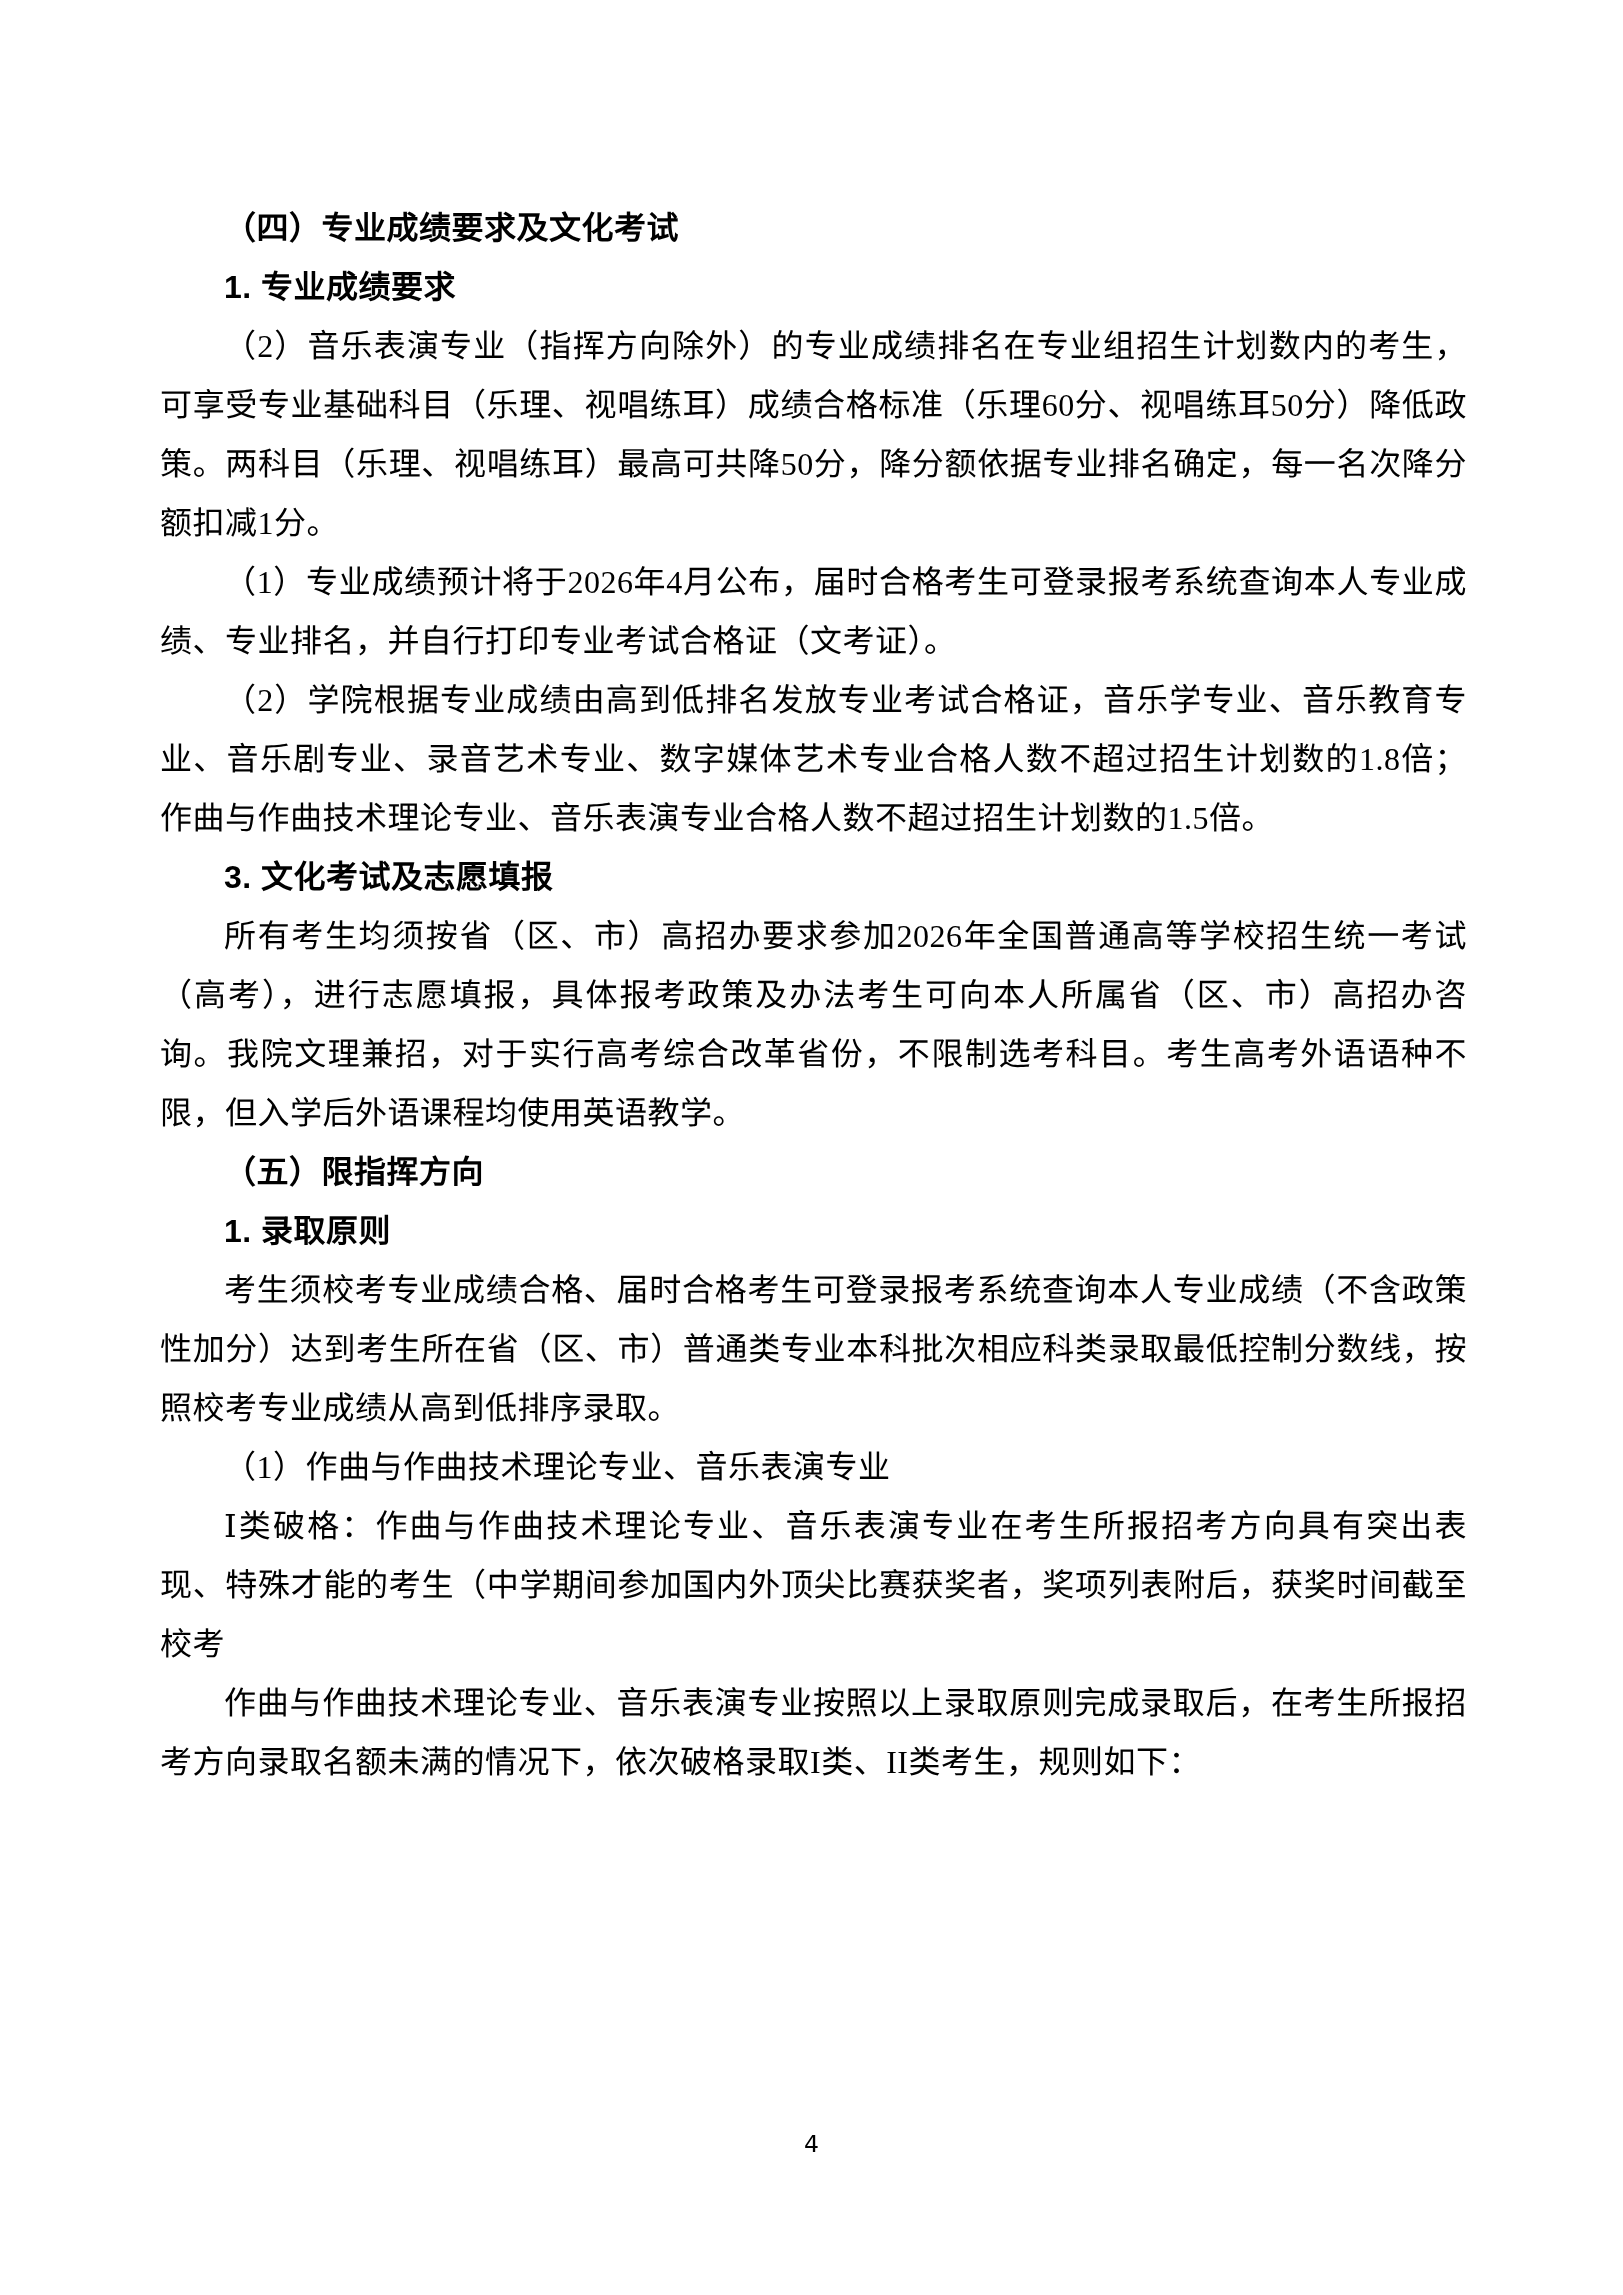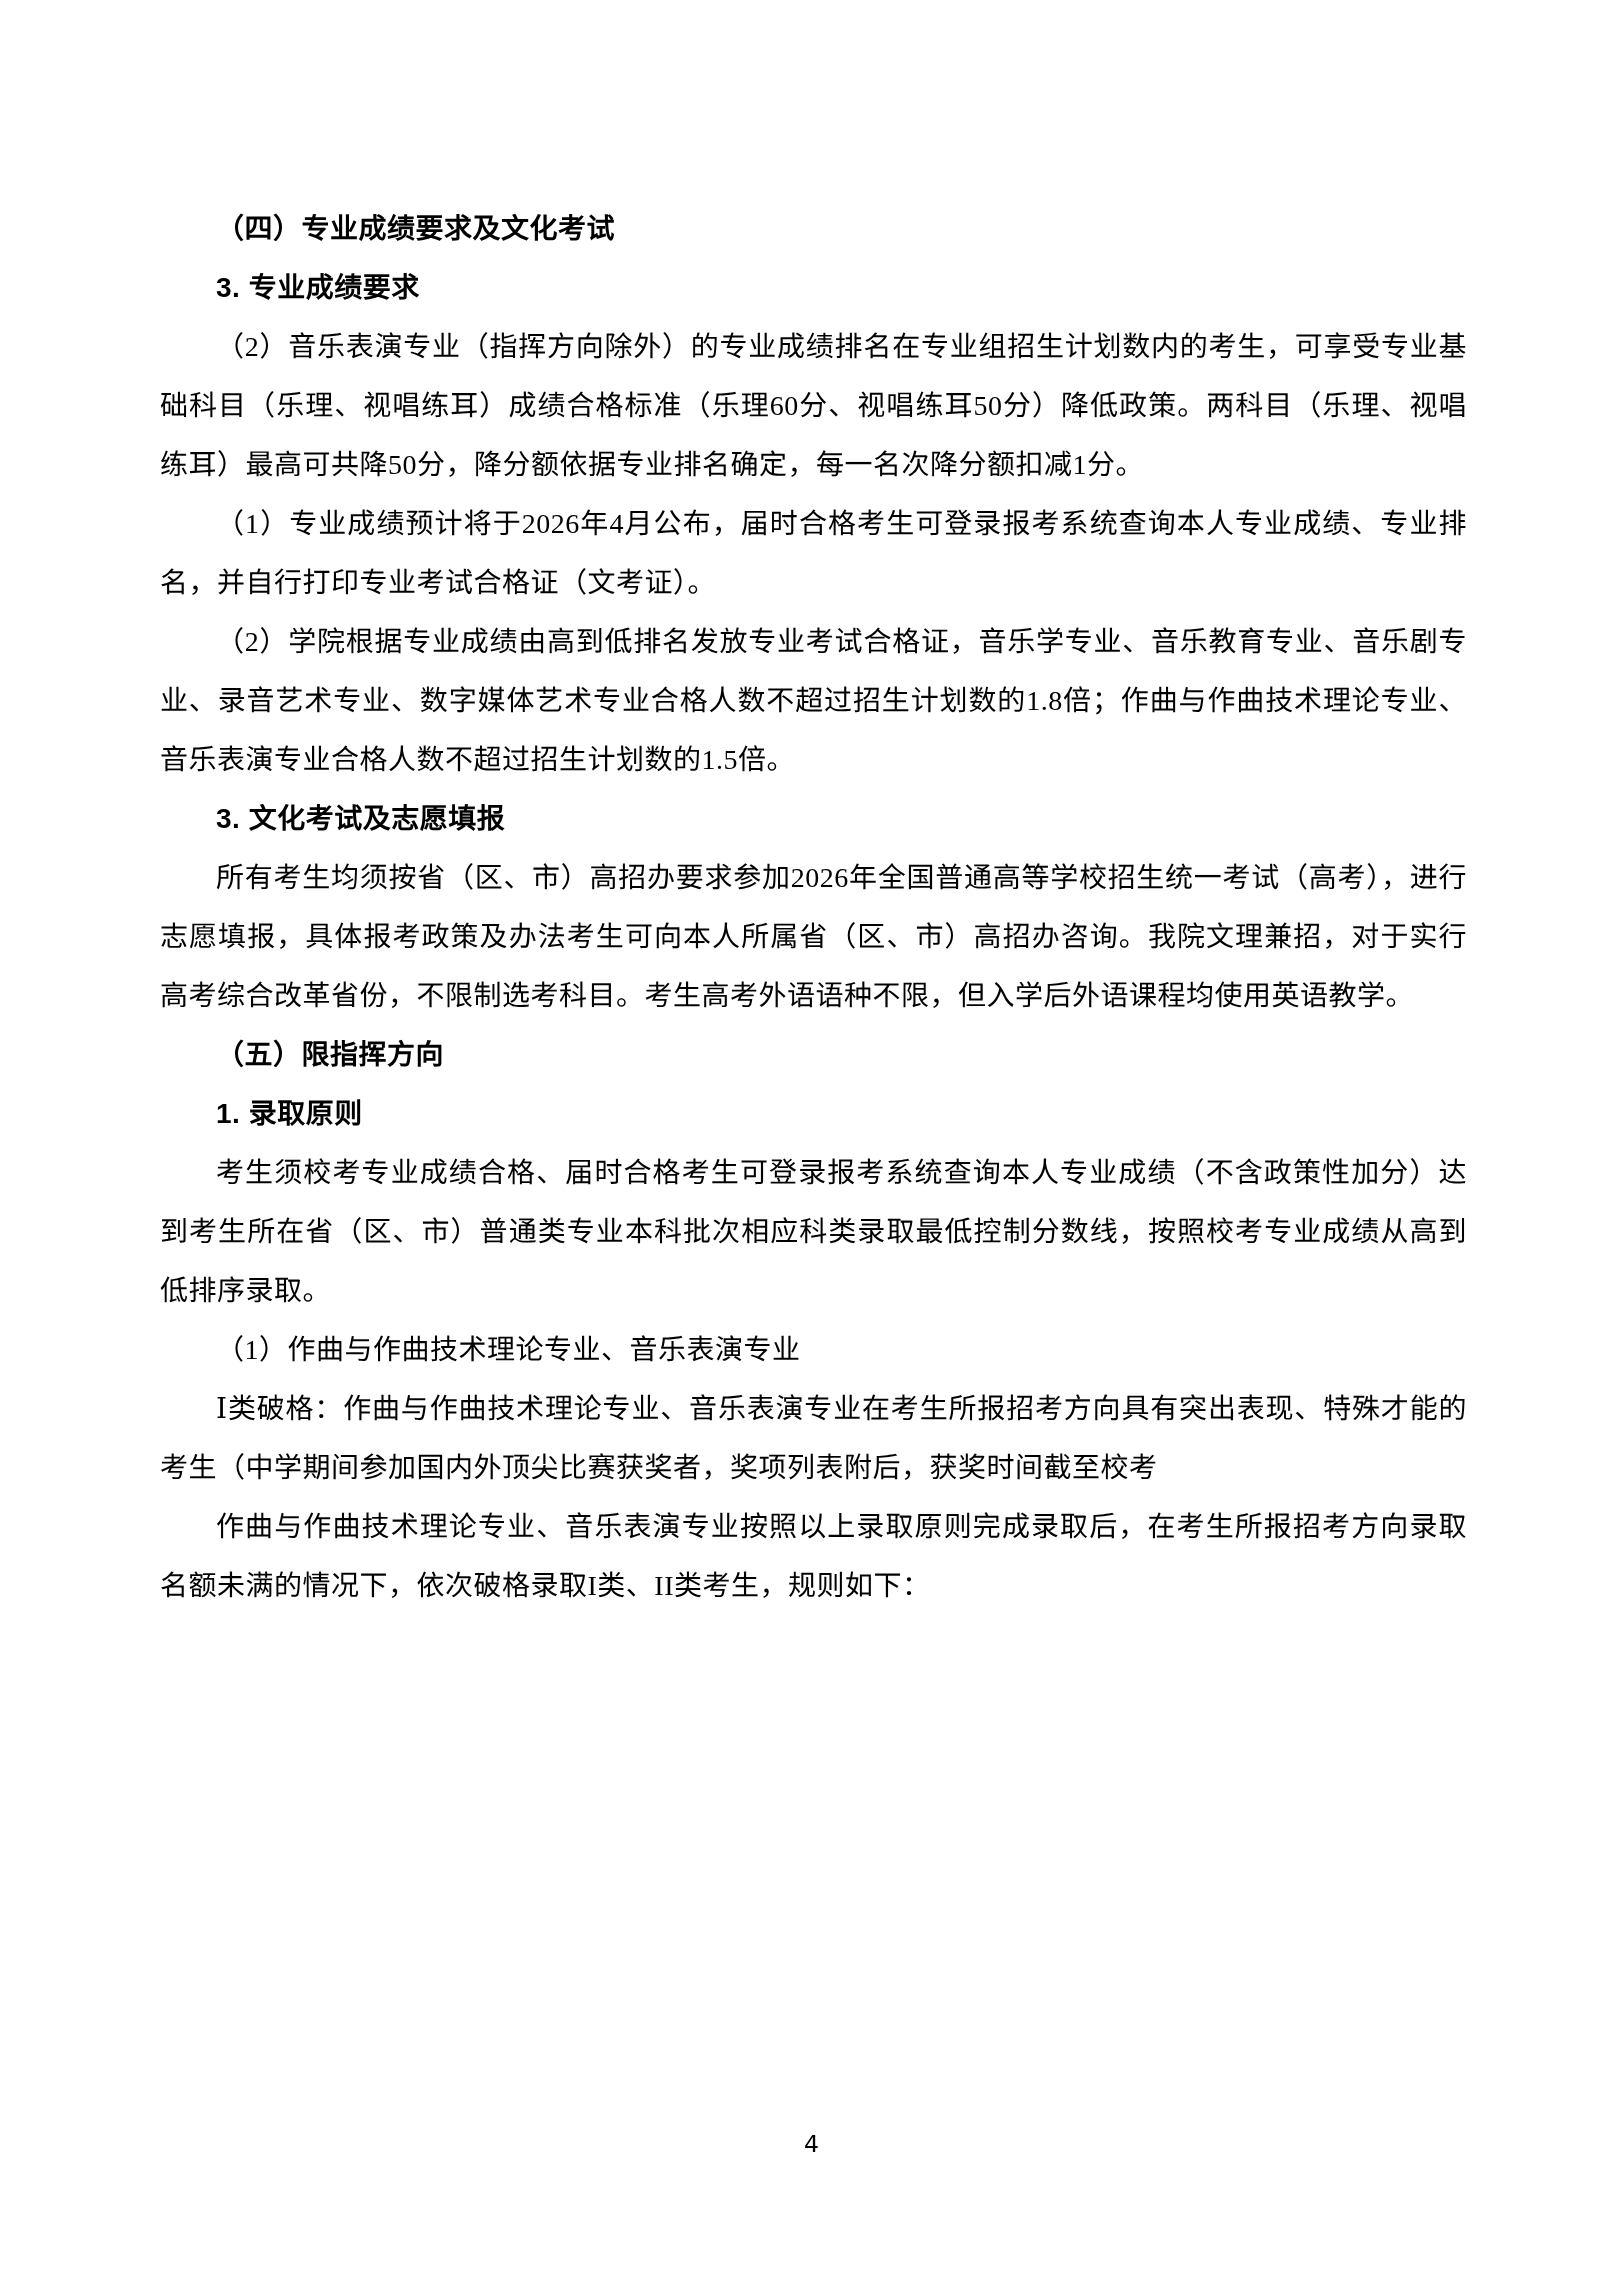--- a/index.html
+++ b/index.html
@@ -16,21 +16,21 @@
   }
   .content {
     position: absolute;
     left: 160px;
     top: 199px;
     width: 1307px;
   }
   .content > * {
     margin: 0;
     padding: 0;
-    font-size: 28px;
+    font-size: 32px;
     line-height: 59px;
     letter-spacing: 0.5px;
     text-indent: 2em;
     text-align: justify;
     text-justify: inter-character;
     color: #000000;
     word-break: break-all;
   }
   .block-p {
     font-family: "Liberation Serif", "DejaVu Serif", serif;
@@ -54,21 +54,21 @@
     line-height: 31px;
     color: #000000;
   }
 </style>
 </head>
 <body>
 
 <div class="page">
   <main class="content" id="document-content">
       <div class="block-h1">（四）专业成绩要求及文化考试</div>
-      <div class="block-h2">3. 专业成绩要求</div>
+      <div class="block-h2">1. 专业成绩要求</div>
       <p class="block-p">（2）音乐表演专业（指挥方向除外）的专业成绩排名在专业组招生计划数内的考生，可享受专业基础科目（乐理、视唱练耳）成绩合格标准（乐理60分、视唱练耳50分）降低政策。两科目（乐理、视唱练耳）最高可共降50分，降分额依据专业排名确定，每一名次降分额扣减1分。</p>
       <p class="block-p">（1）专业成绩预计将于2026年4月公布，届时合格考生可登录报考系统查询本人专业成绩、专业排名，并自行打印专业考试合格证（文考证）。</p>
       <p class="block-p">（2）学院根据专业成绩由高到低排名发放专业考试合格证，音乐学专业、音乐教育专业、音乐剧专业、录音艺术专业、数字媒体艺术专业合格人数不超过招生计划数的1.8倍；作曲与作曲技术理论专业、音乐表演专业合格人数不超过招生计划数的1.5倍。</p>
       <div class="block-h2">3. 文化考试及志愿填报</div>
       <p class="block-p">所有考生均须按省（区、市）高招办要求参加2026年全国普通高等学校招生统一考试（高考），进行志愿填报，具体报考政策及办法考生可向本人所属省（区、市）高招办咨询。我院文理兼招，对于实行高考综合改革省份，不限制选考科目。考生高考外语语种不限，但入学后外语课程均使用英语教学。</p>
       <div class="block-h1">（五）限指挥方向</div>
       <div class="block-h2">1. 录取原则</div>
       <p class="block-p">考生须校考专业成绩合格、届时合格考生可登录报考系统查询本人专业成绩（不含政策性加分）达到考生所在省（区、市）普通类专业本科批次相应科类录取最低控制分数线，按照校考专业成绩从高到低排序录取。</p>
       <p class="block-p">（1）作曲与作曲技术理论专业、音乐表演专业</p>
       <p class="block-p">Ⅰ类破格：作曲与作曲技术理论专业、音乐表演专业在考生所报招考方向具有突出表现、特殊才能的考生（中学期间参加国内外顶尖比赛获奖者，奖项列表附后，获奖时间截至校考</p>

